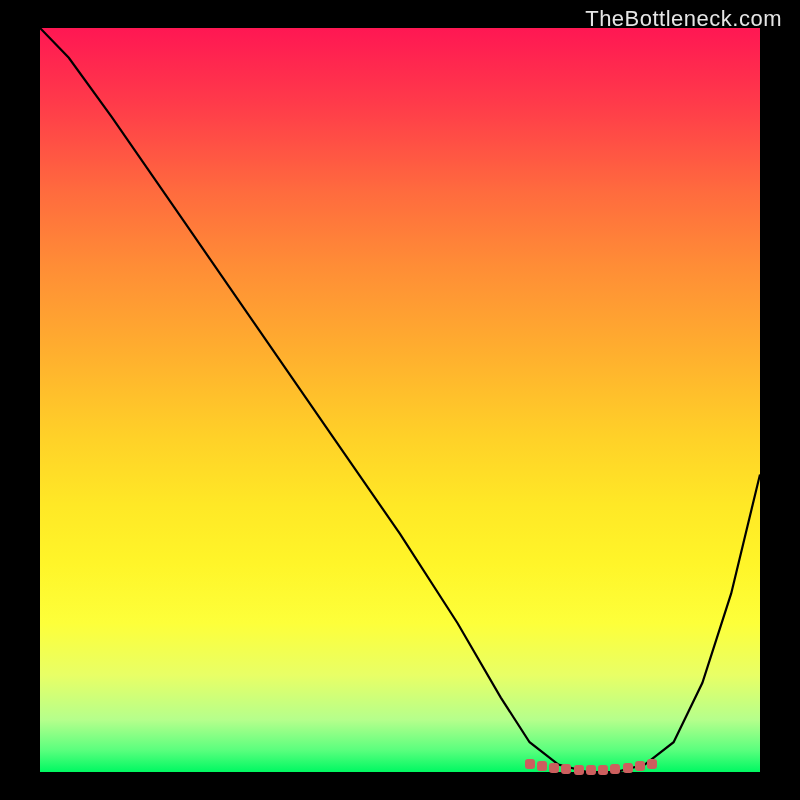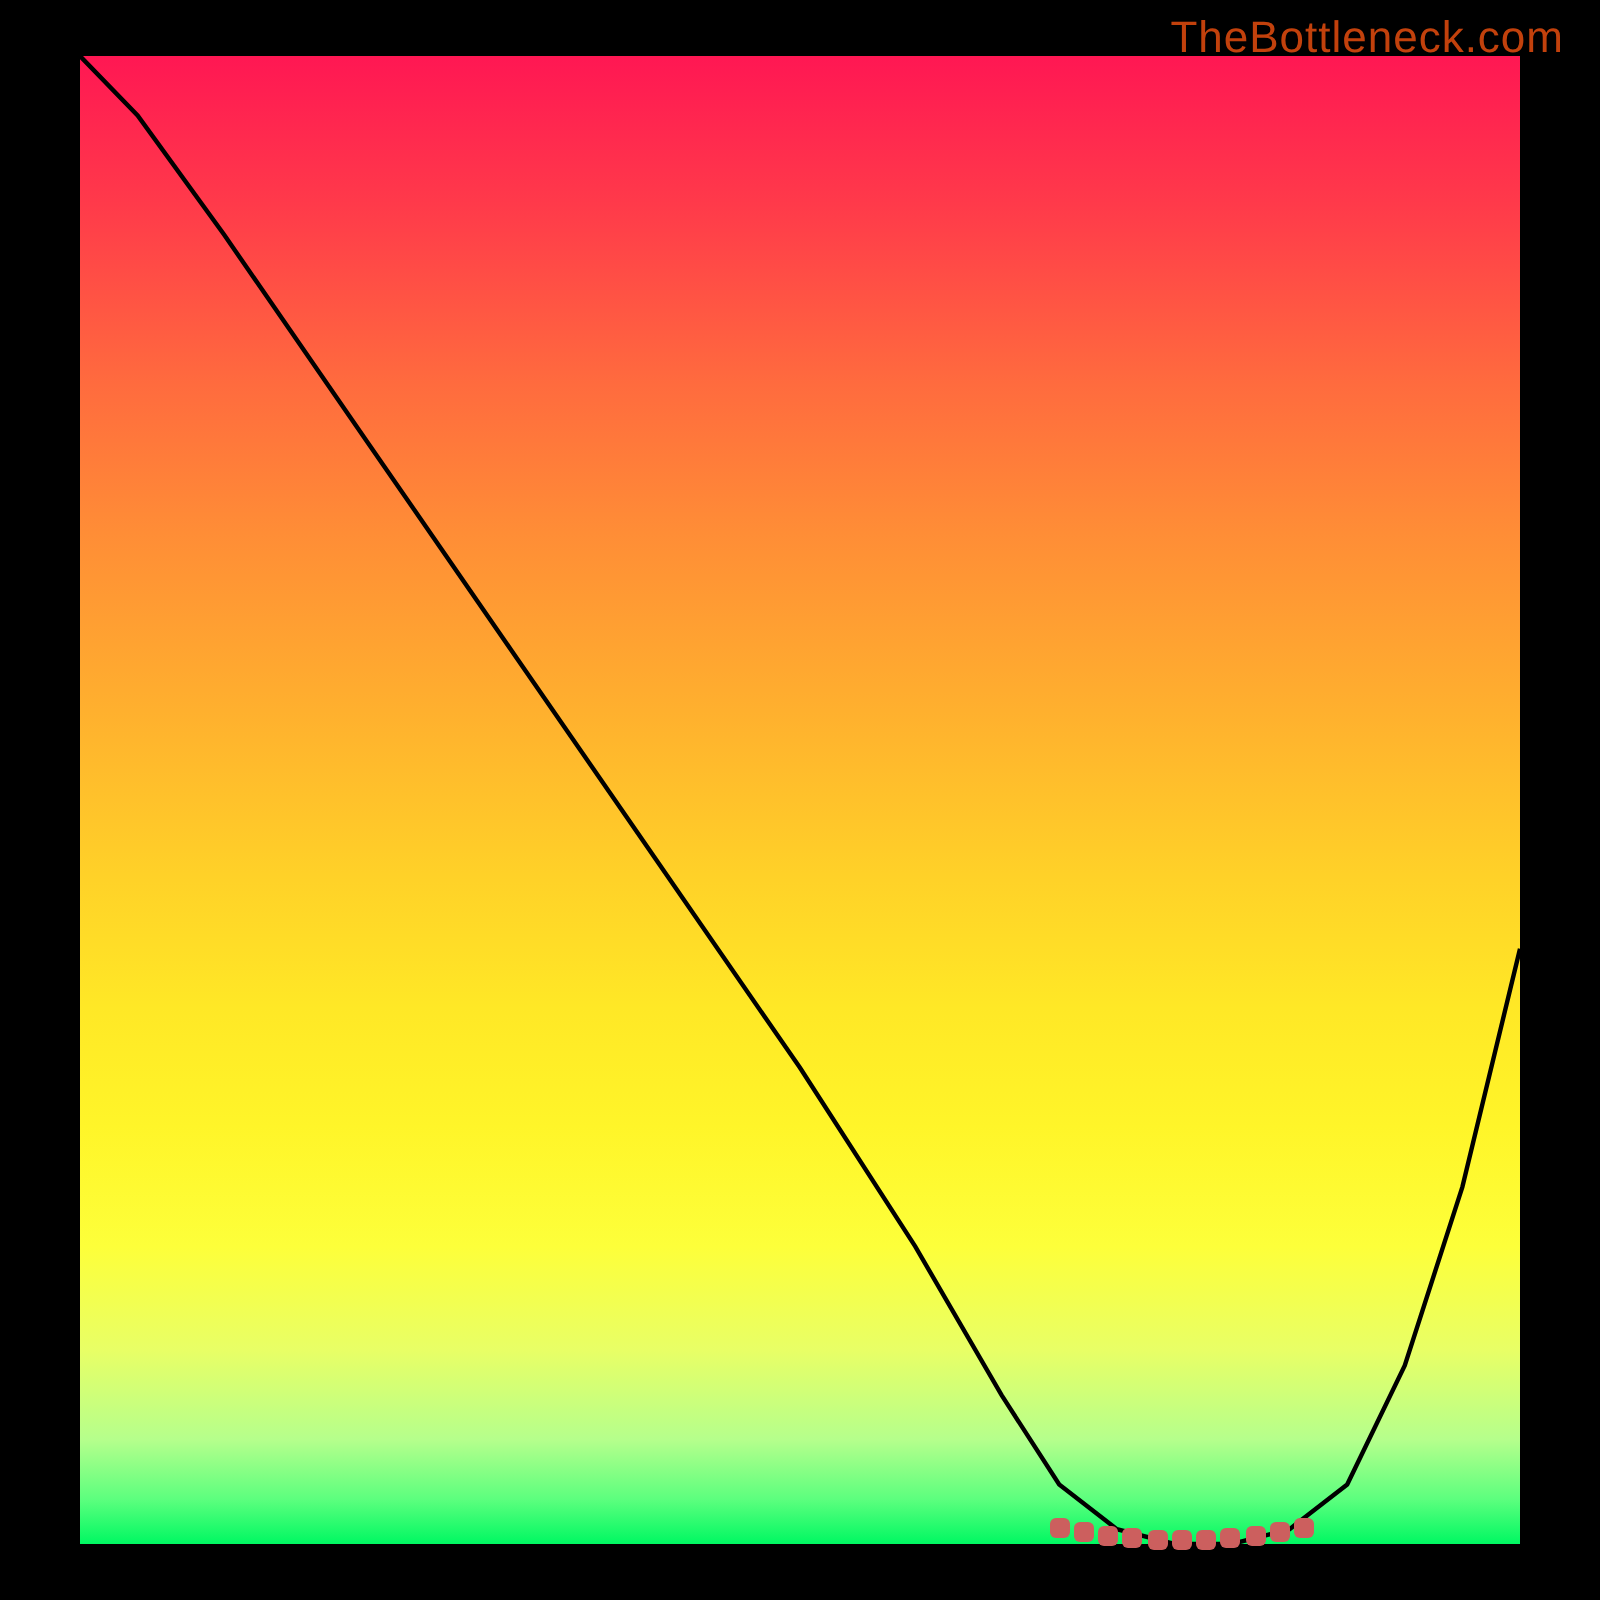--- a/index.html
+++ b/index.html
@@ -7,21 +7,21 @@
       width: 800px;
       height: 800px;
       background: #000;
       position: relative;
       font-family: Arial, sans-serif;
     }
     .watermark {
       position: absolute;
       top: 6px;
       right: 18px;
-      color: #c2410c;
+      color: #e5e5e5;
       font-size: 22px;
       font-weight: 500;
       z-index: 10;
       letter-spacing: 0.5px;
     }
     .plot-area {
       position: absolute;
       left: 40px;
       top: 28px;
       width: 720px;

